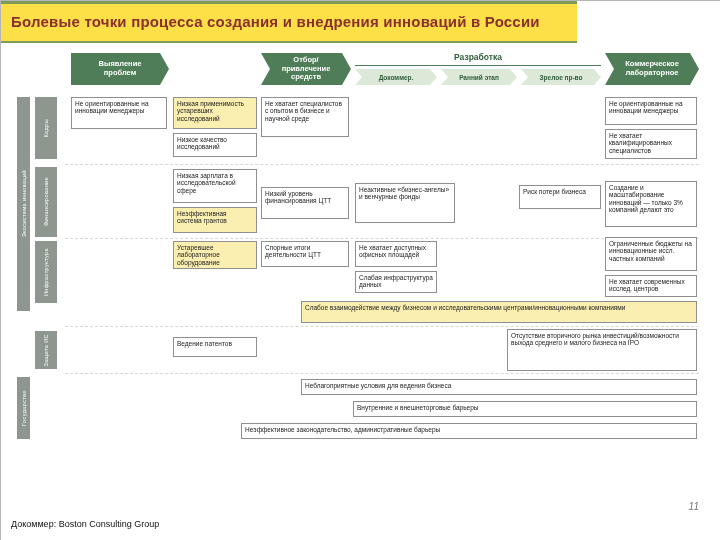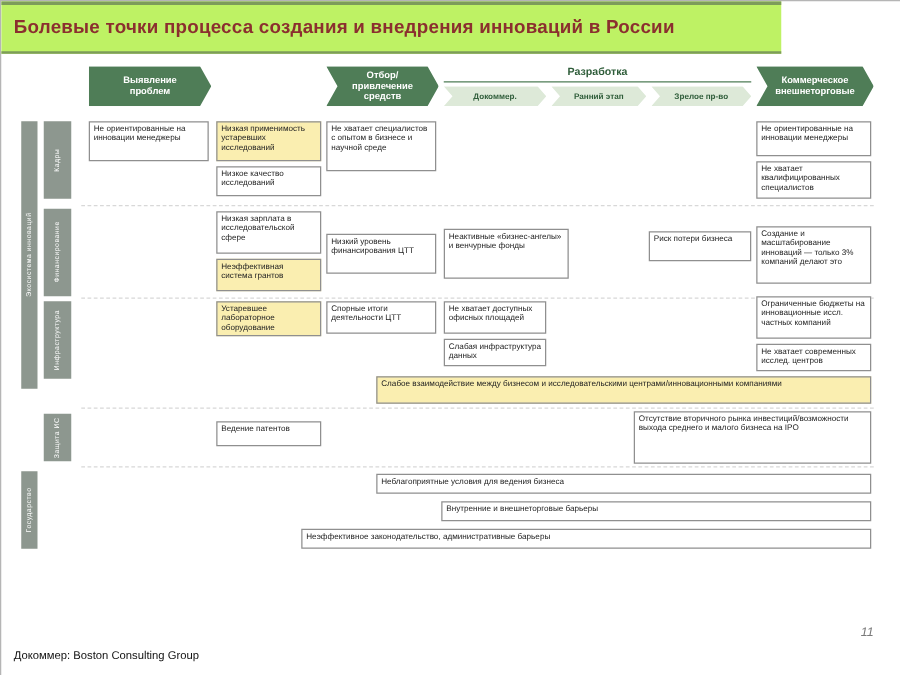--- a/index.html
+++ b/index.html
@@ -1,17 +1,17 @@
 <!DOCTYPE html>
 <html><head>
 <meta charset="utf-8">
 <style>
   html,body{margin:0;padding:0;background:#e9e9e9;font-family:"Liberation Sans",sans-serif;}
   .slide{position:relative;width:720px;height:540px;background:#ffffff;border:1px solid #b5b5b5;overflow:hidden;}
-  .header{position:absolute;left:0;top:0;width:624px;height:42px;border-top:3px solid #7d9c5a;border-bottom:2px solid #7d9c5a;box-sizing:border-box;background:#bef264;}
+  .header{position:absolute;left:0;top:0;width:576px;height:42px;border-top:3px solid #7d9c5a;border-bottom:2px solid #7d9c5a;box-sizing:border-box;background:#fde047;}
   .title{position:absolute;left:10px;top:9px;font-size:15px;font-weight:bold;color:#8b2f2f;letter-spacing:.2px;}
   .p{position:absolute;box-sizing:border-box;}
   
   .chev{background:#4f7d57;color:#fff;font-weight:bold;font-size:7.5px;line-height:1.15;display:flex;align-items:center;justify-content:center;text-align:center;padding:0 11px;clip-path:polygon(0 0,calc(100% - 9px) 0,100% 50%,calc(100% - 9px) 100%,0 100%,9px 50%);}
   .chev.first{clip-path:polygon(0 0,calc(100% - 9px) 0,100% 50%,calc(100% - 9px) 100%,0 100%);}
   .subchev{background:#dde9d8;color:#2f5d3a;font-weight:bold;font-size:6.5px;display:flex;align-items:center;justify-content:center;text-align:center;clip-path:polygon(0 0,calc(100% - 7px) 0,100% 50%,calc(100% - 7px) 100%,0 100%,7px 50%);}
   .devlabel{color:#2f5d3a;font-weight:bold;font-size:8.5px;text-align:center;border-bottom:1px solid #4f7d57;padding-top:1px;}
   
   .box{background:#ffffff;border:1px solid #8f8f8f;font-size:6.5px;line-height:1.12;color:#222;padding:2px 3px;overflow:hidden;text-align:left;}
   .box.yellow{background:#faeeb0;}
@@ -73,21 +73,21 @@
   <div class="header">
     <div class="title">Болевые точки процесса создания и внедрения инноваций в России</div>
   </div>
 
   <div class="p chev first ch1">Выявление проблем</div>
   <div class="p chev ch3">Отбор/ привлечение средств</div>
   <div class="p devlabel dv">Разработка</div>
   <div class="p subchev ch4a">Докоммер.</div>
   <div class="p subchev ch4b">Ранний этап</div>
   <div class="p subchev ch4c">Зрелое пр-во</div>
-  <div class="p chev ch5">Коммерческое внешнеторговые</div>
+  <div class="p chev ch5">Коммерческое лабораторное</div>
 
   <div class="p vbar vo1">
       <span>Экосистема инноваций</span>
     </div>
   <div class="p vbar vp">
       <span>Кадры</span>
     </div>
   <div class="p vbar vf">
       <span>Финансирование</span>
     </div>

